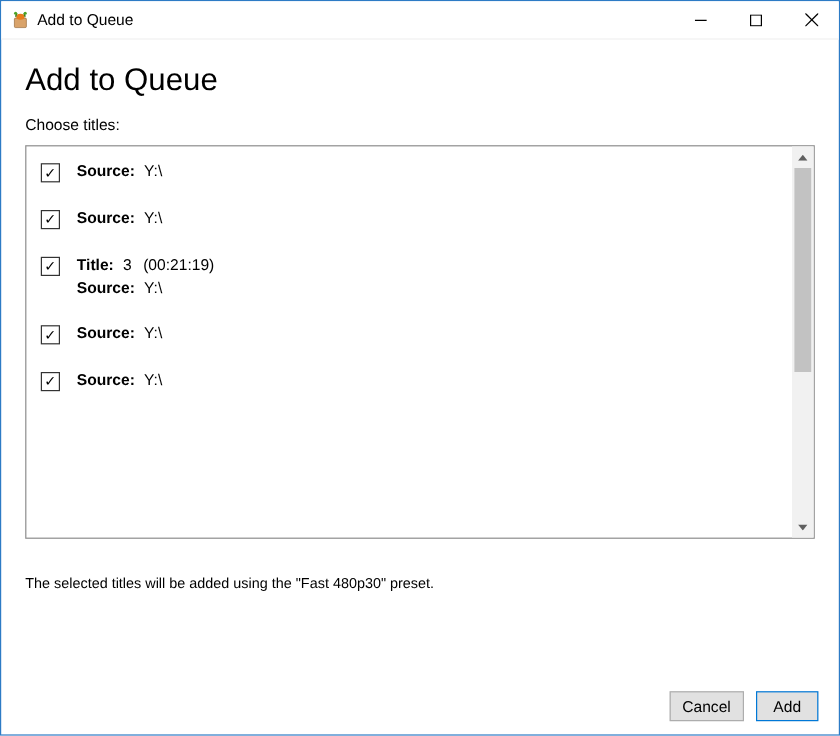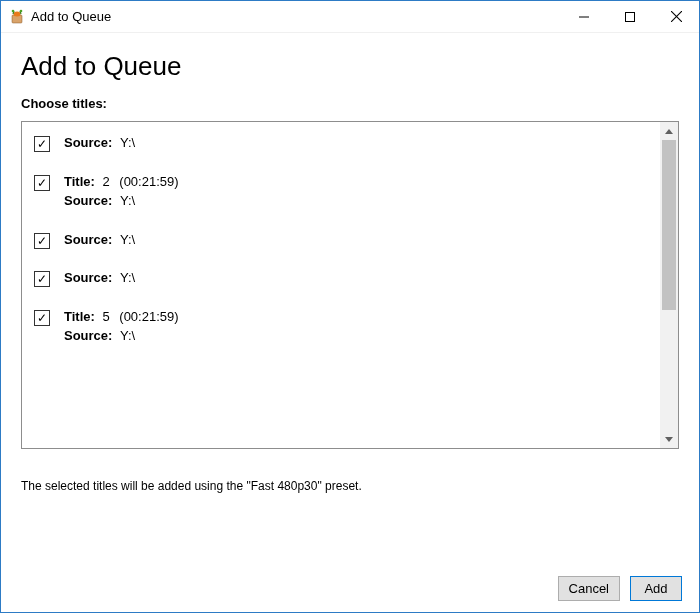--- a/index.html
+++ b/index.html
@@ -63,21 +63,20 @@
     .heading {
       font-size: 26px;
       font-weight: 400;
       color: #000000;
       margin-bottom: 14px;
     }
     .subheading {
       font-size: 13px;
       color: #000000;
       margin-bottom: 10px;
-      font-weight: bold;
     }
     
     .listbox-wrap {
       border: 1px solid #8d8d8d;
       height: 328px;
       position: relative;
       background: #ffffff;
     }
     .listbox {
       position: absolute;
@@ -241,59 +240,54 @@
             <span class="lbl">Source:</span>
             <span class="src">Y:\</span>
           </div>
         </div>
       </div>
 
       <div class="list-item">
         <span class="chk">✓</span>
         <div class="item-body">
           <div class="item-line">
+            <span class="lbl">Source:</span>
+            <span class="src">Y:\</span>
+          </div>
+        </div>
+      </div>
+
+      <div class="list-item">
+        <span class="chk">✓</span>
+        <div class="item-body">
+          <div class="item-line">
             <span class="lbl">Title:</span>
-            <span class="num">2</span>
-            <span class="dur">(00:21:59)</span>
-          </div>
-          <div class="item-line">
-            <span class="lbl">Source:</span>
-            <span class="src">Y:\</span>
-          </div>
-        </div>
-      </div>
-
-      <div class="list-item">
-        <span class="chk">✓</span>
-        <div class="item-body">
-          <div class="item-line">
-            <span class="lbl">Source:</span>
-            <span class="src">Y:\</span>
-          </div>
-        </div>
-      </div>
-
-      <div class="list-item">
-        <span class="chk">✓</span>
-        <div class="item-body">
-          <div class="item-line">
-            <span class="lbl">Source:</span>
-            <span class="src">Y:\</span>
-          </div>
-        </div>
-      </div>
-
-      <div class="list-item">
-        <span class="chk">✓</span>
-        <div class="item-body">
-          <div class="item-line">
-            <span class="lbl">Title:</span>
-            <span class="num">5</span>
-            <span class="dur">(00:21:59)</span>
-          </div>
+            <span class="num">3</span>
+            <span class="dur">(00:21:19)</span>
+          </div>
+          <div class="item-line">
+            <span class="lbl">Source:</span>
+            <span class="src">Y:\</span>
+          </div>
+        </div>
+      </div>
+
+      <div class="list-item">
+        <span class="chk">✓</span>
+        <div class="item-body">
+          <div class="item-line">
+            <span class="lbl">Source:</span>
+            <span class="src">Y:\</span>
+          </div>
+        </div>
+      </div>
+
+      <div class="list-item">
+        <span class="chk">✓</span>
+        <div class="item-body">
           <div class="item-line">
             <span class="lbl">Source:</span>
             <span class="src">Y:\</span>
           </div>
         </div>
       </div>
 
     </div>
 
     <div class="scrollbar">

